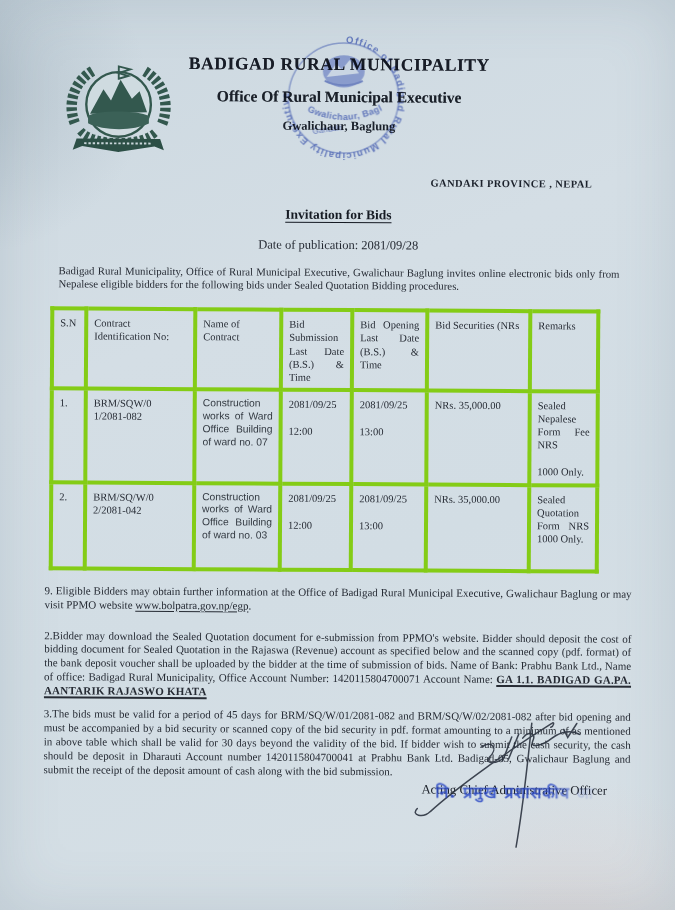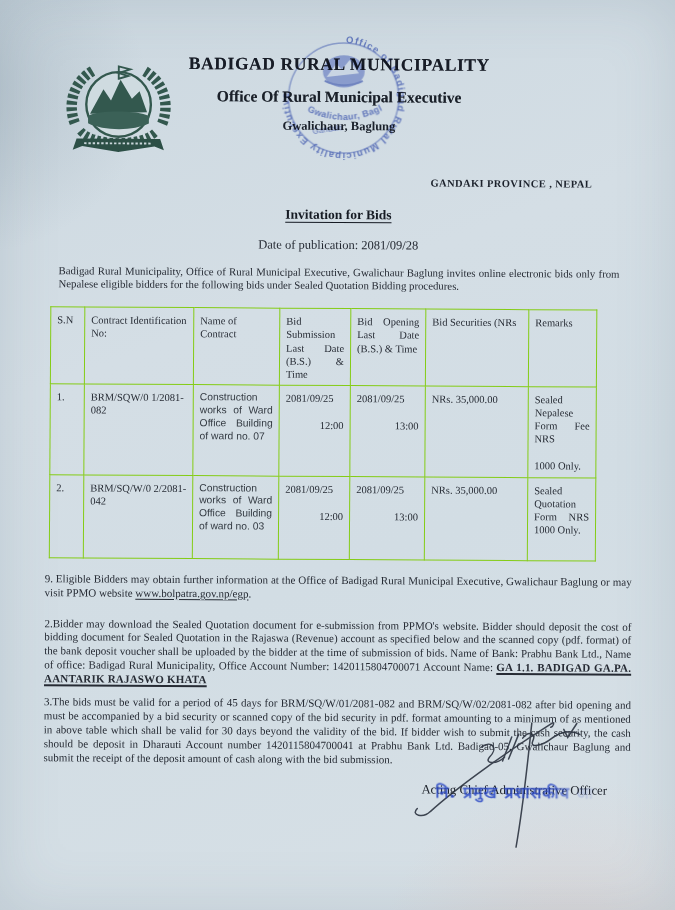--- a/index.html
+++ b/index.html
@@ -32,28 +32,28 @@
 
   
   .bid-title{text-align:center;margin-top:19px;font-size:13.5px;font-weight:bold;
         text-decoration:underline;text-underline-offset:3px;color:#161b24;}
   .pubdate{text-align:center;margin-top:15px;font-size:12.5px;}
   .intro{margin:13px 56px 0 58px;font-size:10.8px;line-height:1.22;text-align:justify;}
 
   
   table.bids{border-collapse:collapse;table-layout:fixed;margin:16px 0 0 50px;
         width:546px;font-size:10.5px;}
-  table.bids td{border:1px solid #84cc16;vertical-align:top;padding:6px 6px 4px 6px;
+  table.bids td{border:4px solid #84cc16;vertical-align:top;padding:6px 6px 4px 6px;
         line-height:1.25;}
   tr.hdr td{height:62px;}
   tr.r1 td{height:74px;}
   tr.r2 td{height:72px;}
   .cell-just{text-align:justify;}
   .sans{font-family:"Liberation Sans", sans-serif;font-size:10.3px;color:#333a42;}
-  .time{margin-top:14px;text-align:right;}
+  .time{margin-top:14px;}
   .rem2{margin-top:14px;}
 
   
   .note{margin:0 42px 0 46px;font-size:11px;line-height:1.27;text-align:justify;}
   .n1{margin-top:14px;}
   .n2{margin-top:17px;line-height:1.26;}
   .n3{margin-top:9px;}
   .plink{text-decoration:underline;text-underline-offset:2px;}
   .acct{font-weight:bold;text-decoration:underline;text-underline-offset:2px;
         text-decoration-thickness:1.5px;letter-spacing:.2px;}

